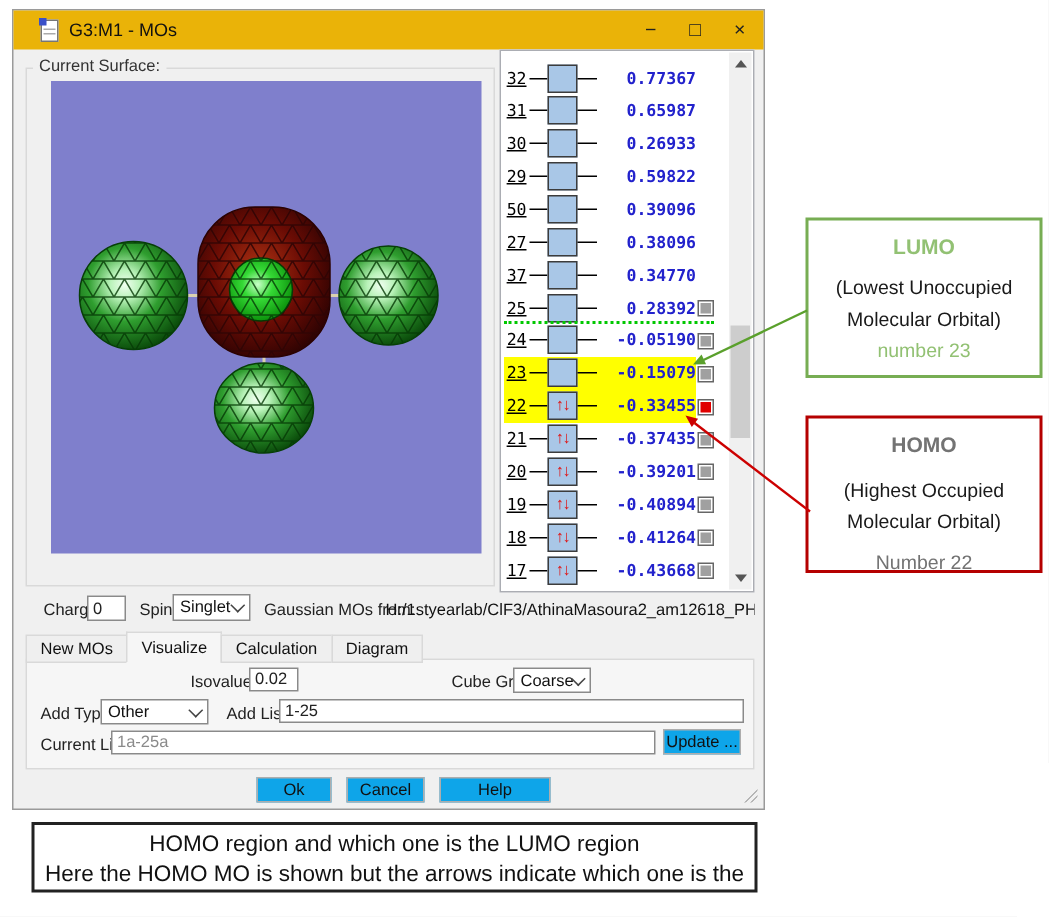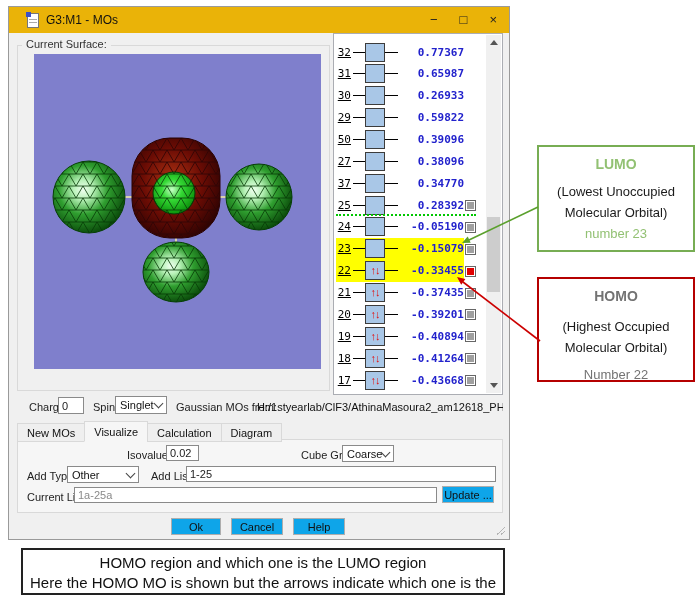--- a/index.html
+++ b/index.html
@@ -386,21 +386,21 @@
     <span class="lbl" style="left:133px;top:30px">Add List:</span>
     <input class="tbox" style="left: 168px; top: 26px; width: 310px; height: 16px;" value="1-25">
 
     <span class="lbl" style="left:9px;top:51px">Current List:</span>
     <input class="tbox" style="left: 56px; top: 47px; width: 363px; height: 16px; color: rgb(138, 138, 138);" value="1a-25a">
     <div class="btn" style="left:424px;top:46px;width:52px">Update ...</div>
   </div>
 
   <div class="btn" style="left:162px;top:511px;width:50px">Ok</div>
   <div class="btn" style="left:222px;top:511px;width:52px">Cancel</div>
-  <div class="btn" style="left:284px;top:511px;width:52px">Help</div>
+  <div class="btn" style="left:284px;top:511px;width:74px">Help</div>
   <div class="grip"></div>
 </div>
 
 <div class="ann ann-lumo">
   <div class="ann-title">LUMO</div>
   <div class="ann-body">
     <div>(Lowest Unoccupied</div>
     <div>Molecular Orbital)</div>
   </div>
   <div class="ann-num">number 23</div>

